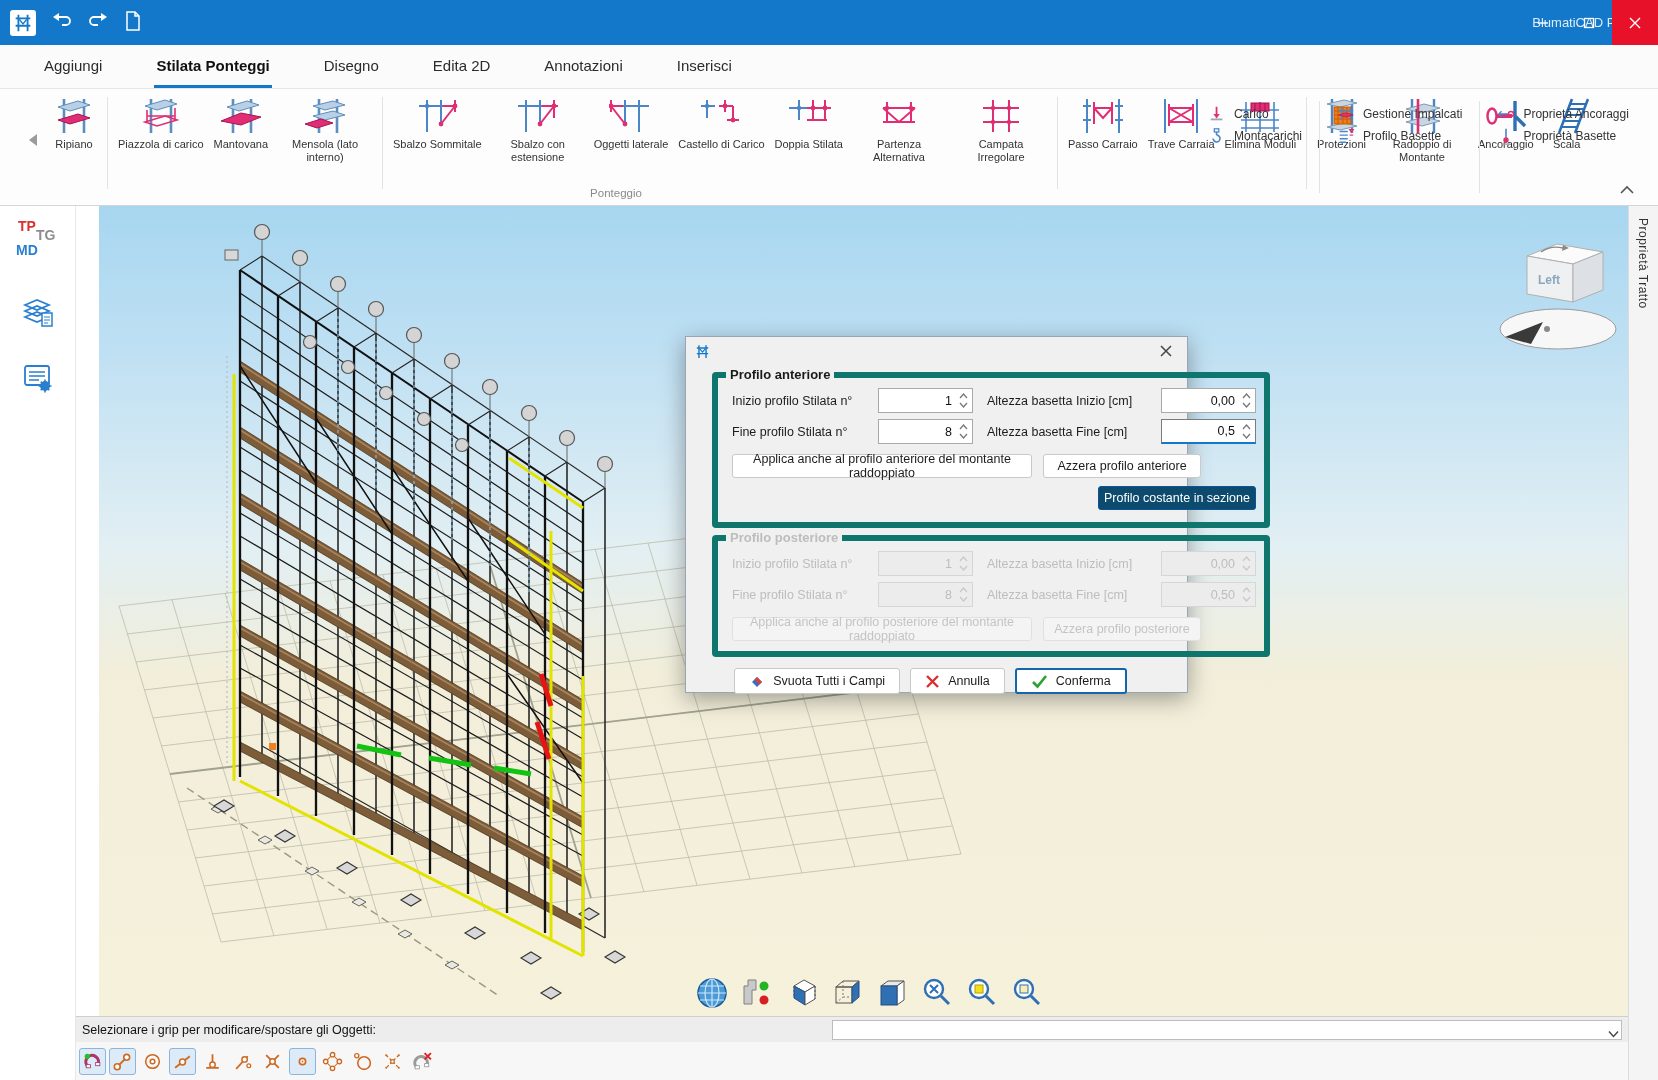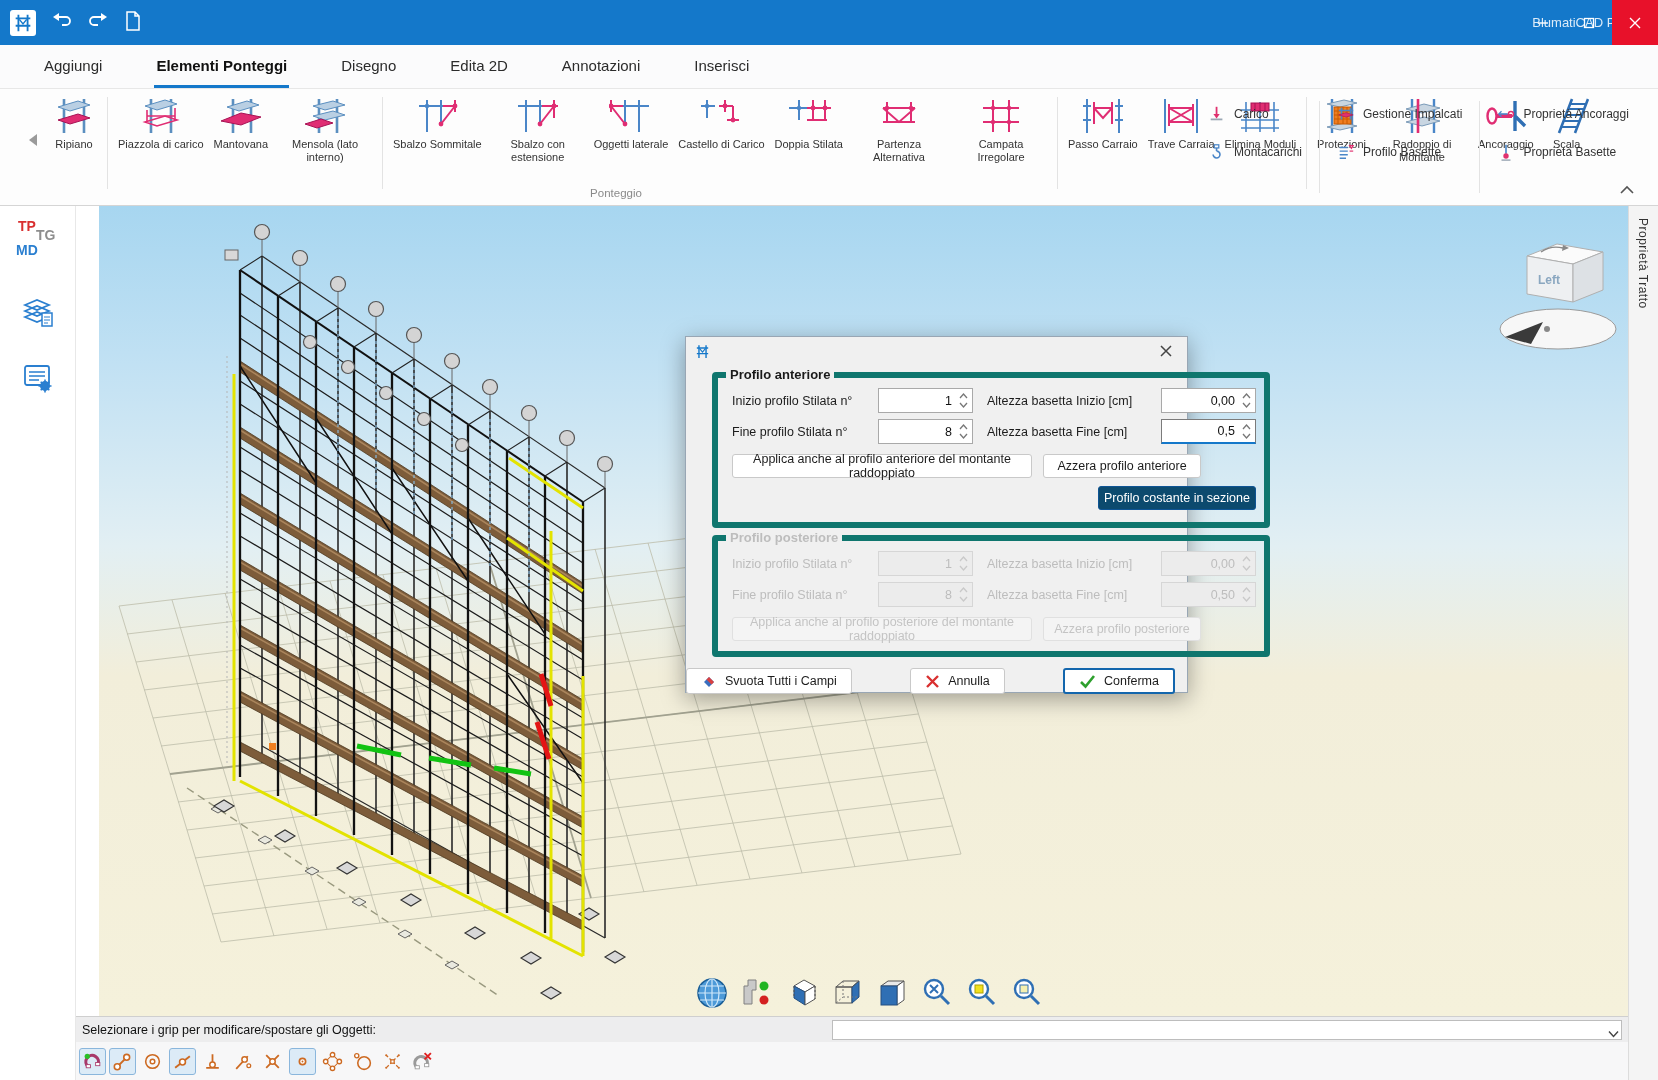--- a/index.html
+++ b/index.html
@@ -32,21 +32,21 @@
   .rib-scroll { position:absolute; left:24px; top:38px; width:18px; height:26px;
                 display:flex; align-items:center; justify-content:center; }
   .rib-items { position:absolute; left:46px; top:6px; display:flex; align-items:flex-start; }
   .rib-item { min-width:56px; max-width:102px; padding:1px 5px 0; text-align:center; }
   .rib-item .rib-ic { width:46px; height:40px; display:block; margin:0 auto; }
   .rib-label { display:block; font-size:11px; line-height:1.2; color:#333; margin-top:2px; }
   .rib-sep { width:1px; height:92px; background:#e3e3e3; margin:2px 5px 0; }
   .rib-group-label { position:absolute; left:46px; top:98px; width:1140px; text-align:center;
                      font-size:11.5px; color:#8a8a8a; }
   .rib-tools { position:absolute; left:1196px; top:10px; display:flex; }
-  .rib-col { display:flex; flex-direction:column; gap:16px; padding:4px 12px 0; }
+  .rib-col { display:flex; flex-direction:column; padding:4px 12px 0; }
   .rib-tool { display:flex; align-items:center; gap:8px; font-size:12px; color:#333; height:22px; }
   .rib-collapse { position:absolute; right:18px; bottom:6px; width:26px; height:20px;
                   display:flex; align-items:center; justify-content:center; }
 
   
   .leftrail { position:absolute; left:0; top:206px; width:76px; height:874px; background:#fff;
               border-right:1px solid #e8e8e8; }
   .logo { position:absolute; left:12px; top:12px; width:54px; height:52px; font-weight:bold; font-size:14px; }
   .logo span { position:absolute; }
   .logo .tp { left:6px; top:0; color:#d93030; }
@@ -103,21 +103,21 @@
   .disabled .fld-row { color:#bdbdbd; }
   .disabled .spinbox input { background:#ececec; border-color:#d6d6d6; color:#bdbdbd; }
   .btnrow { display:flex; gap:11px; margin:10px 0 0 6px; }
   .dbtn { height:24px; background:#fff; border:1px solid #c9c9c9; border-radius:3px; font-size:12.5px;
           color:#1c1c1c; display:flex; align-items:center; justify-content:center;
           font-family:"Liberation Sans",sans-serif; }
   .disabled .dbtn { color:#c4c4c4; border-color:#e0e0e0; background:#f4f4f4; }
   .bluerow { display:flex; justify-content:flex-end; margin:8px 0 2px 6px; }
   .bluebtn { width:158px; height:24px; background:#0c4a6e; color:#fff; border:1px solid #0e5494;
              border-radius:3px; font-size:12.5px; display:flex; align-items:center; justify-content:center; }
-  .dlg-footer { display:flex; justify-content:space-between; gap:10px; margin:11px 12px 0 0; }
+  .dlg-footer { display:flex; justify-content:center; gap:10px; margin:11px 12px 0 0; }
   .fbtn { height:26px; background:#fff; border:1px solid #c9c9c9; border-radius:3px; font-size:12.5px;
           color:#1c1c1c; display:flex; align-items:center; justify-content:center; gap:8px; padding:0 14px; }
   .fbtn.confirm { border:2px solid #1366ad; }
 </style>
 </head>
 <body>
 
 <svg width="0" height="0" style="position:absolute" aria-hidden="true">
 <defs>
   <symbol id="sym-applogo" viewBox="0 0 24 24">
@@ -303,21 +303,21 @@
           </svg>
       </div>
     </div>
   </div>
 
   <div class="menubar">
     <div class="tab">
         <span>Aggiungi</span>
       </div>
     <div class="tab active">
-        <span>Elementi Ponteggi</span>
+        <span>Stilata Ponteggi</span>
       </div>
     <div class="tab">
         <span>Disegno</span>
       </div>
     <div class="tab">
         <span>Edita 2D</span>
       </div>
     <div class="tab">
         <span>Annotazioni</span>
       </div>

